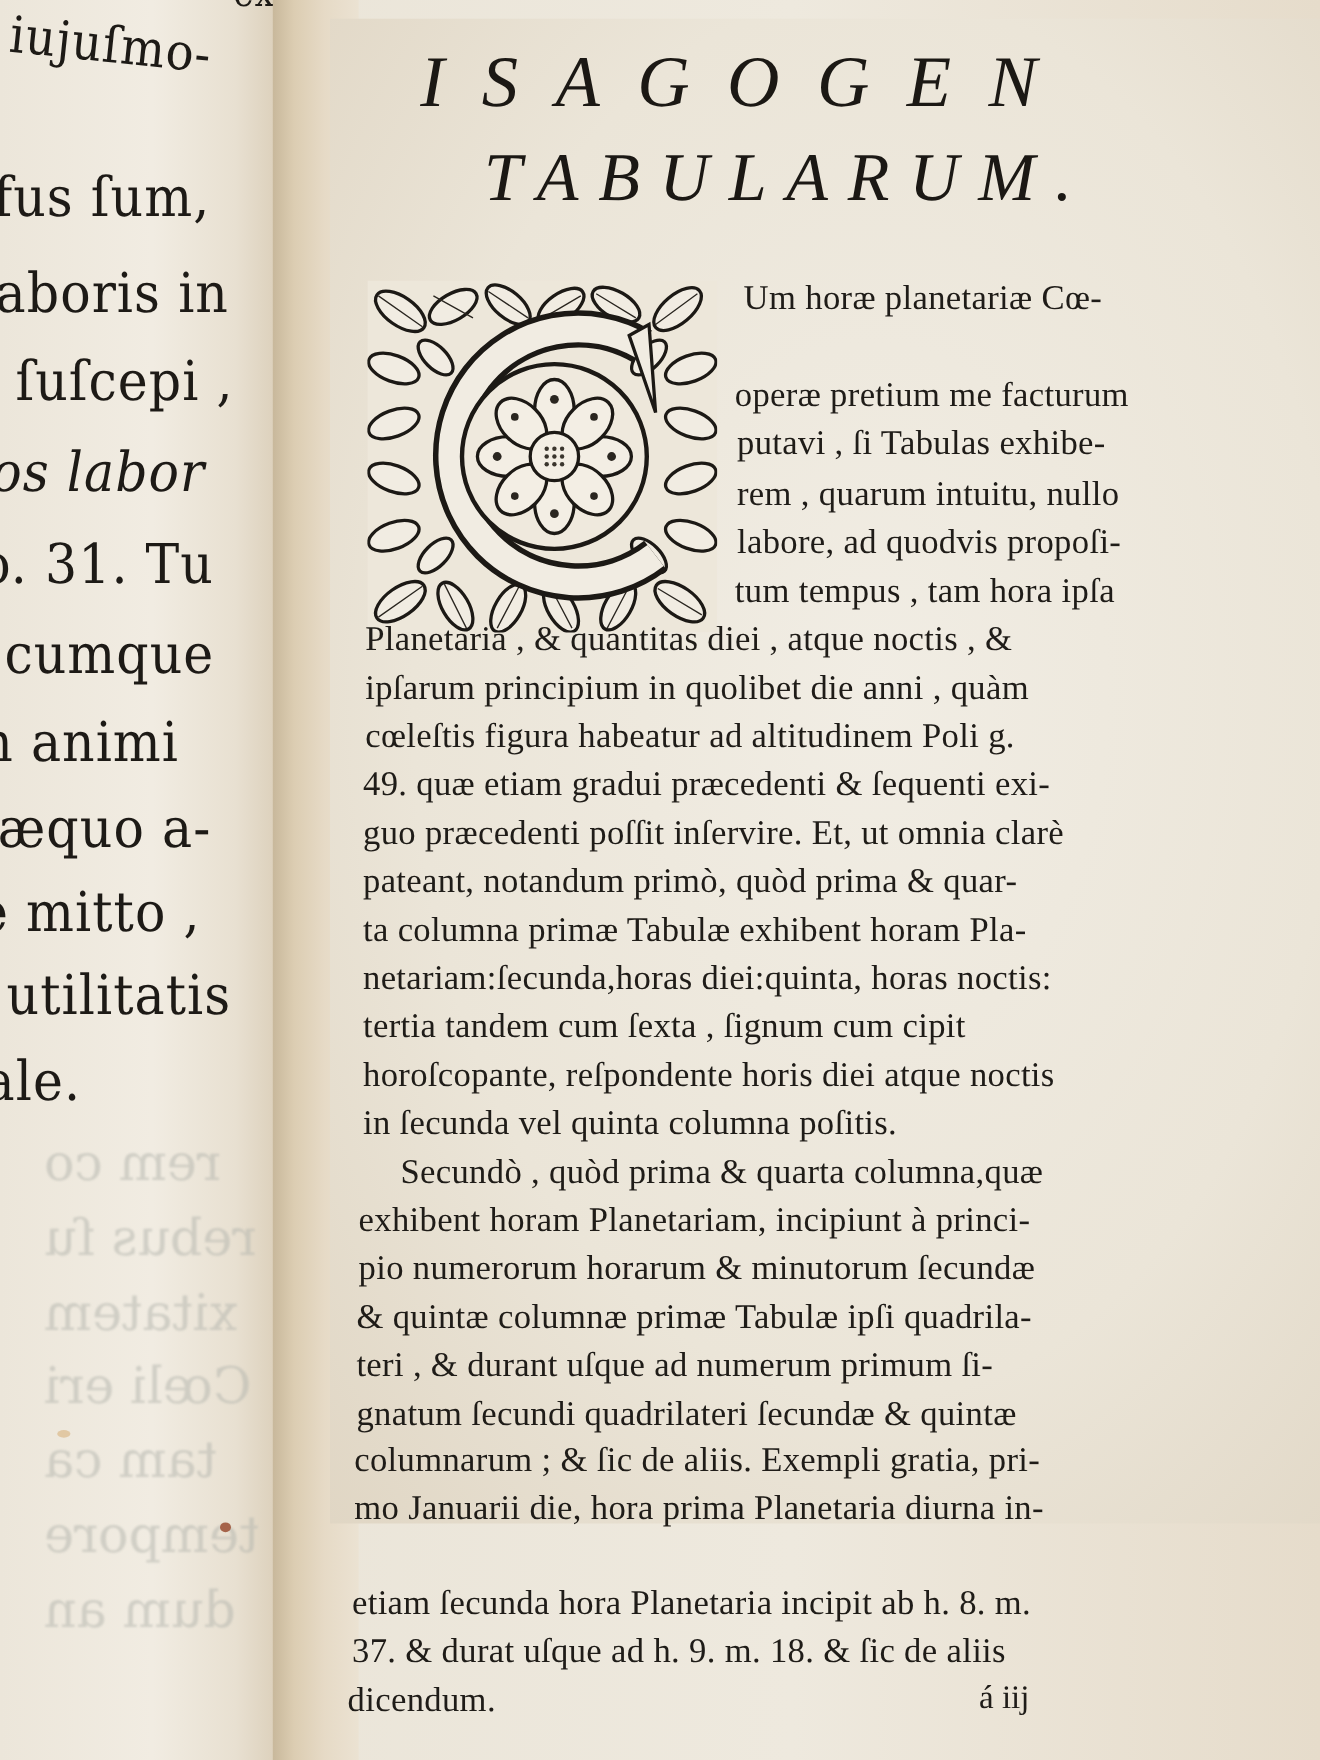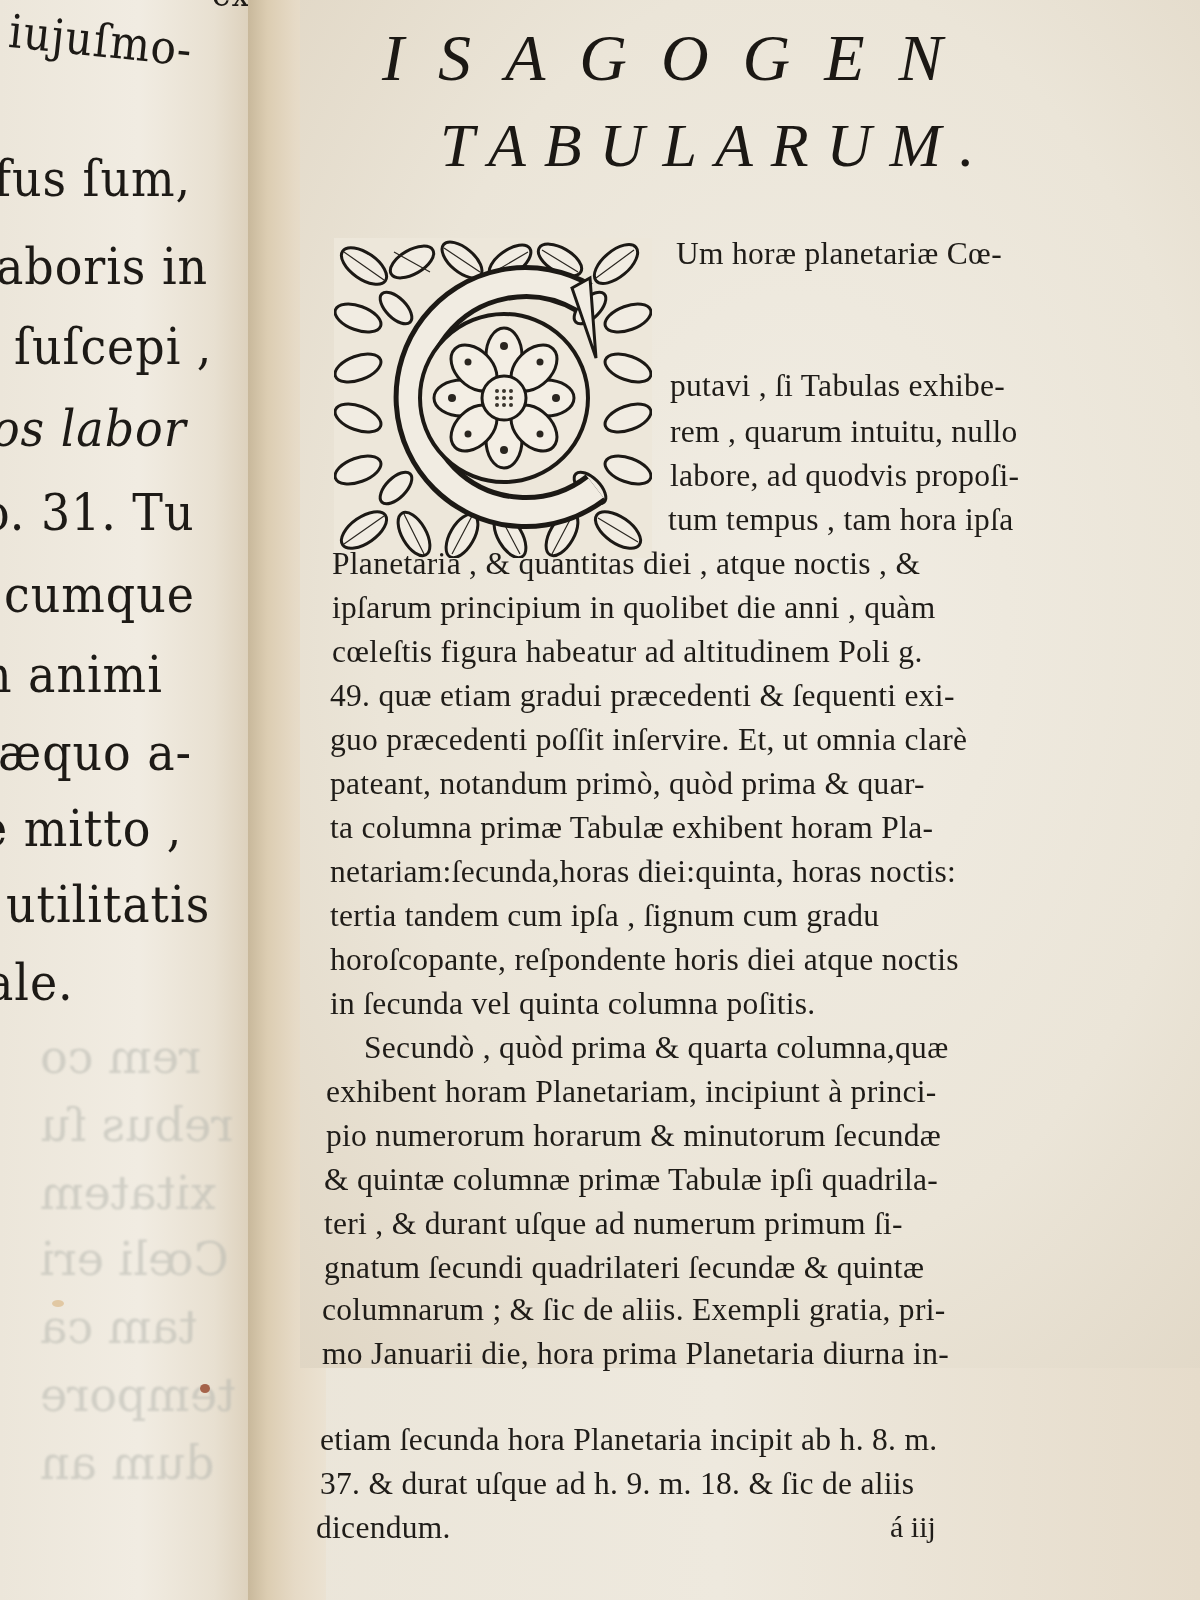--- a/index.html
+++ b/index.html
@@ -50,21 +50,21 @@
     
     .gutter {
       position: absolute;
       left: 248px; top: 0;
       width: 78px; height: 1600px;
       background: linear-gradient(90deg, #c8b89b 0%, #dccdb2 25%, #e6dac6 60%, #ebe2d2 100%);
     }
     
     .right-page {
       position: absolute;
-      left: 300px; top: 0;
+      left: 300px; top: 17px;
       width: 900px; height: 1368px;
       background: radial-gradient(ellipse at 55% 45%, #f1ede4 0%, #ebe5d8 60%, #e0d6c4 100%);
     }
     .heading {
       position: absolute;
       font-family: "Liberation Serif", serif;
       font-style: italic;
       color: #1b1814;
       white-space: nowrap;
     }
@@ -220,34 +220,35 @@
             <circle cx="170" cy="160" r="2"></circle>
             <circle cx="177" cy="160" r="2"></circle>
           <circle cx="163" cy="167" r="2"></circle>
             <circle cx="170" cy="167" r="2"></circle>
             <circle cx="177" cy="167" r="2"></circle>
         </g>
       </svg>
     </div>
 
     <div class="body-line" style="left:376px; top:236px;">Um horæ  planetariæ Cœ-</div>
+    <div class="body-line" style="left:368px; top:324px;">operæ pretium me facturum</div>
     <div class="body-line" style="left:370px; top:368px;">putavi , ſi Tabulas exhibe-</div>
     <div class="body-line" style="left:370px; top:414px;">rem , quarum intuitu, nullo</div>
     <div class="body-line" style="left:370px; top:458px;">labore, ad quodvis propoſi-</div>
     <div class="body-line" style="left:368px; top:502px;">tum tempus , tam hora ipſa</div>
 
     <div class="body-line" style="left:32px; top:546px;">Planetaria , &amp; quantitas diei , atque noctis , &amp;</div>
     <div class="body-line" style="left:32px; top:590px;">ipſarum principium in quolibet die anni , quàm</div>
     <div class="body-line" style="left:32px; top:634px;">cœleſtis figura habeatur ad altitudinem Poli g.</div>
     <div class="body-line" style="left:30px; top:678px;">49. quæ etiam gradui præcedenti &amp; ſequenti exi-</div>
     <div class="body-line" style="left:30px; top:722px;">guo præcedenti poſſit inſervire. Et, ut omnia clarè</div>
     <div class="body-line" style="left:30px; top:766px;">pateant, notandum primò, quòd prima &amp; quar-</div>
     <div class="body-line" style="left:30px; top:810px;">ta columna primæ Tabulæ exhibent horam Pla-</div>
     <div class="body-line" style="left:30px; top:854px;">netariam:ſecunda,horas diei:quinta, horas noctis:</div>
-    <div class="body-line" style="left:30px; top:898px;">tertia  tandem  cum  ipſa , ſignum  cum  gradu</div>
+    <div class="body-line" style="left:30px; top:898px;">tertia  tandem  cum  ſexta , ſignum  cum  cipit</div>
     <div class="body-line" style="left:30px; top:942px;">horoſcopante, reſpondente horis diei atque noctis</div>
     <div class="body-line" style="left:30px; top:986px;">in ſecunda vel quinta columna poſitis.</div>
 
     <div class="body-line" style="left:64px; top:1030px;">Secundò , quòd prima &amp; quarta columna,quæ</div>
     <div class="body-line" style="left:26px; top:1074px;">exhibent  horam Planetariam, incipiunt à princi-</div>
     <div class="body-line" style="left:24px; top:1162px;">&amp; quintæ columnæ primæ Tabulæ ipſi quadrila-</div>
     <div class="body-line" style="left:26px; top:1118px;">pio numerorum horarum  &amp; minutorum ſecundæ</div>
     <div class="body-line" style="left:24px; top:1206px;">teri , &amp; durant uſque  ad numerum primum ſi-</div>
     <div class="body-line" style="left:24px; top:1250px;">gnatum  ſecundi quadrilateri ſecundæ  &amp;  quintæ</div>
     <div class="body-line" style="left:22px; top:1292px;">columnarum ; &amp; ſic de aliis. Exempli gratia, pri-</div>

